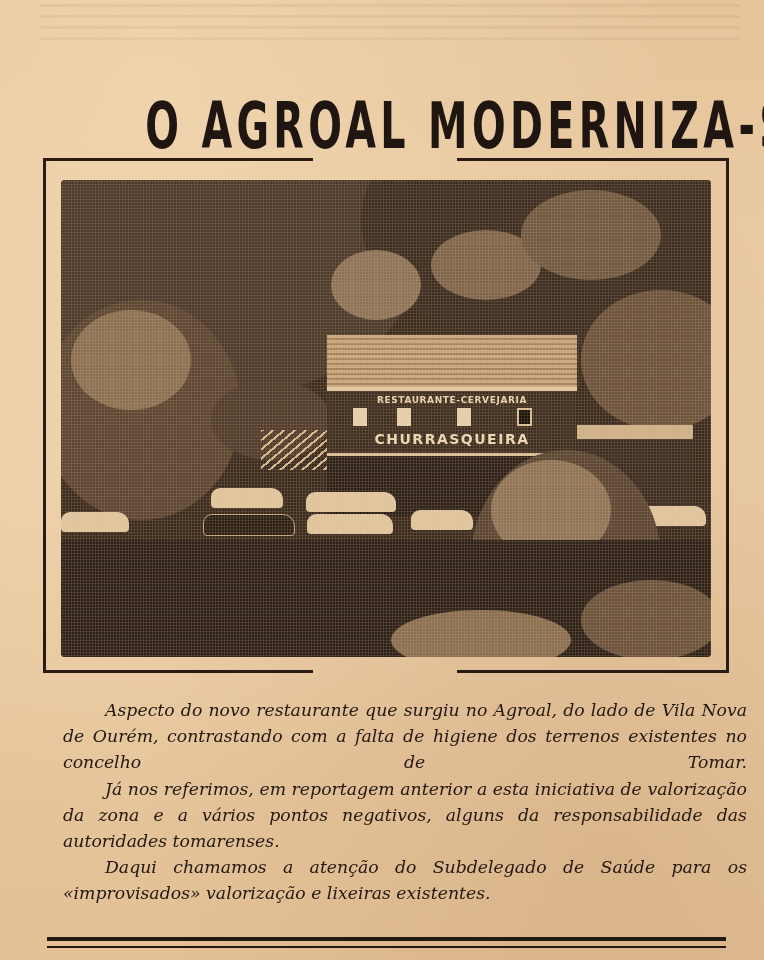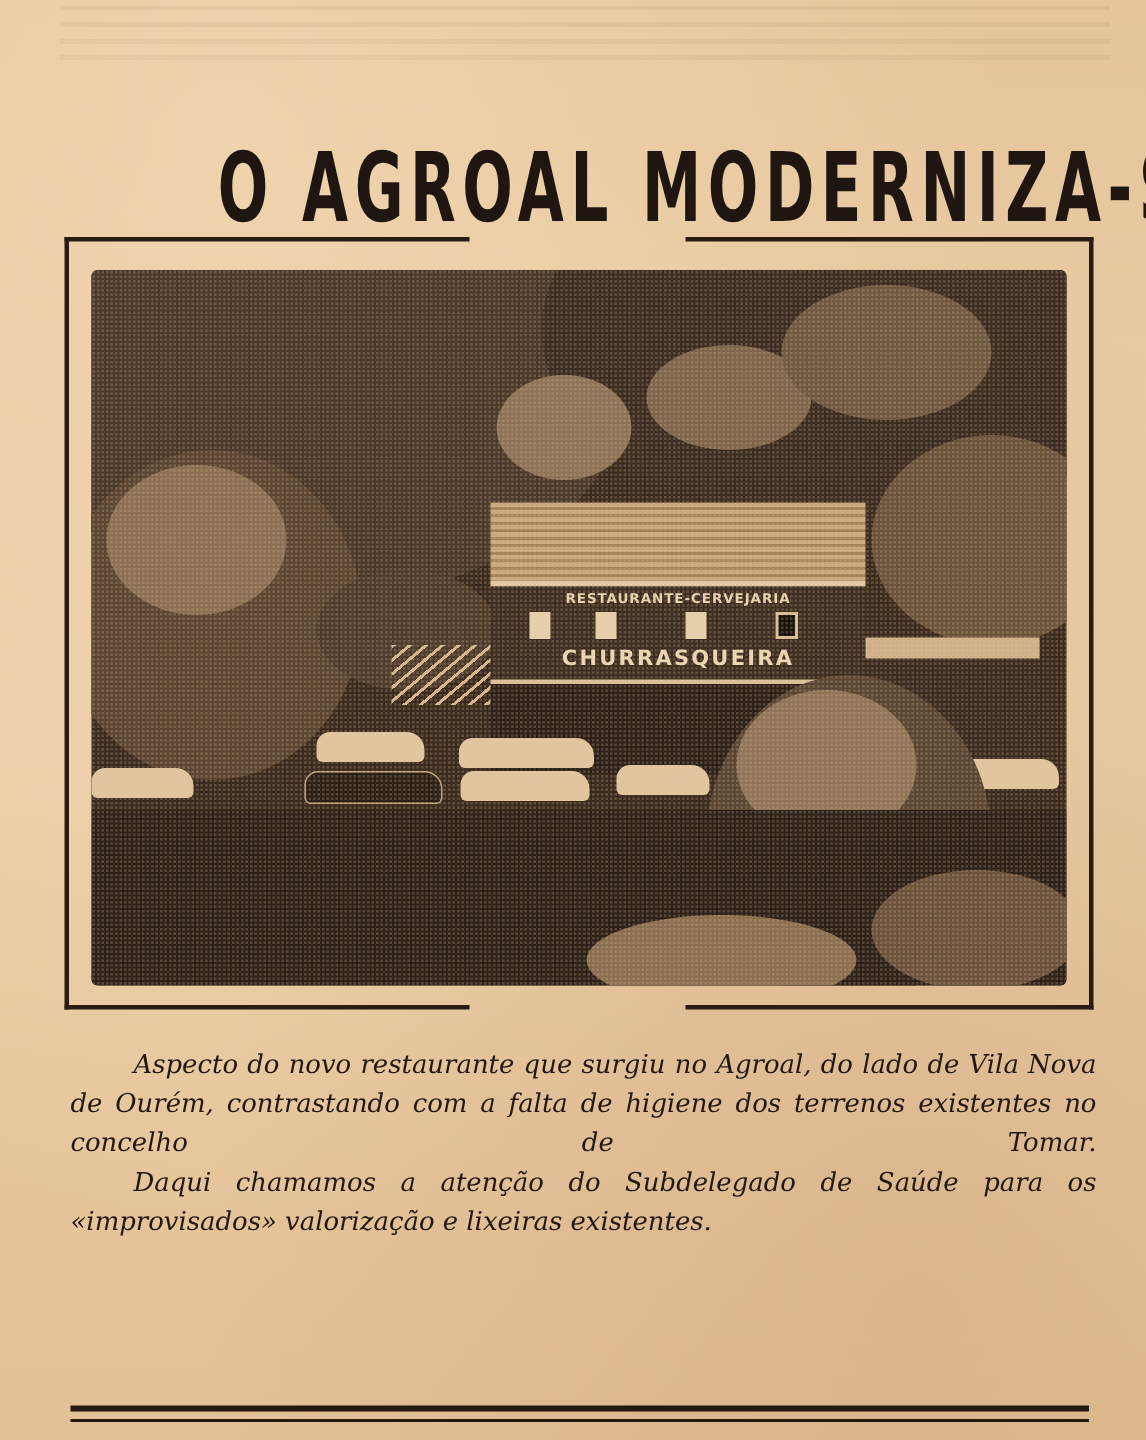--- a/index.html
+++ b/index.html
@@ -87,21 +87,21 @@
     .annex {
       position: absolute; left: 512px; top: 245px; width: 120px; height: 80px;
       background: #3a2a1f; border-top: 14px solid #cfb189;
     }
     .stairs {
       position: absolute; left: 200px; top: 250px; width: 70px; height: 40px;
       background: repeating-linear-gradient(140deg, #d4b68e 0 2px, transparent 2px 7px);
     }
 
     .caption {
-      position: absolute; left: 47px; top: 697px; width: 684px;
+      position: absolute; left: 63px; top: 697px; width: 684px;
       font-family: "DejaVu Serif", serif; font-style: italic;
       font-size: 17.3px; line-height: 26.2px; color: #231811;
       text-align: justify;
     }
     .caption p { margin: 0; text-indent: 42px; }
     .caption p.nobreak { text-align-last: justify; }
 
     .rule-thick {
       position: absolute; left: 47px; top: 937px; width: 679px; height: 4px; background: #241812;
     }
@@ -165,17 +165,18 @@
     <div style="position:absolute;left:0;top:360px;width:650px;height:117px;background:#2c2018;"></div>
     <div class="hill" style="left:330px;top:430px;width:180px;height:60px;background:#8a6e50;"></div>
     <div class="hill" style="left:520px;top:400px;width:140px;height:80px;background:#6b523c;"></div>
 
     <div class="halftone"></div>
   </div>
 </div>
 
 <div class="caption">
   <p class="nobreak">Aspecto do novo restaurante que surgiu no Agroal, do lado de Vila Nova de Ourém, contrastando com a falta de higiene dos terrenos existentes no concelho de Tomar.</p>
+  <p>Já nos referimos, em reportagem anterior a esta iniciativa de valorização da zona e a vários pontos negativos, alguns da responsabilidade das autoridades tomarenses.</p>
   <p>Daqui chamamos a atenção do Subdelegado de Saúde para os «improvisados» valorização e lixeiras existentes.</p>
 </div>
 
 <div class="rule-thick"></div>
 <div class="rule-thin"></div>
 
 </body></html>

